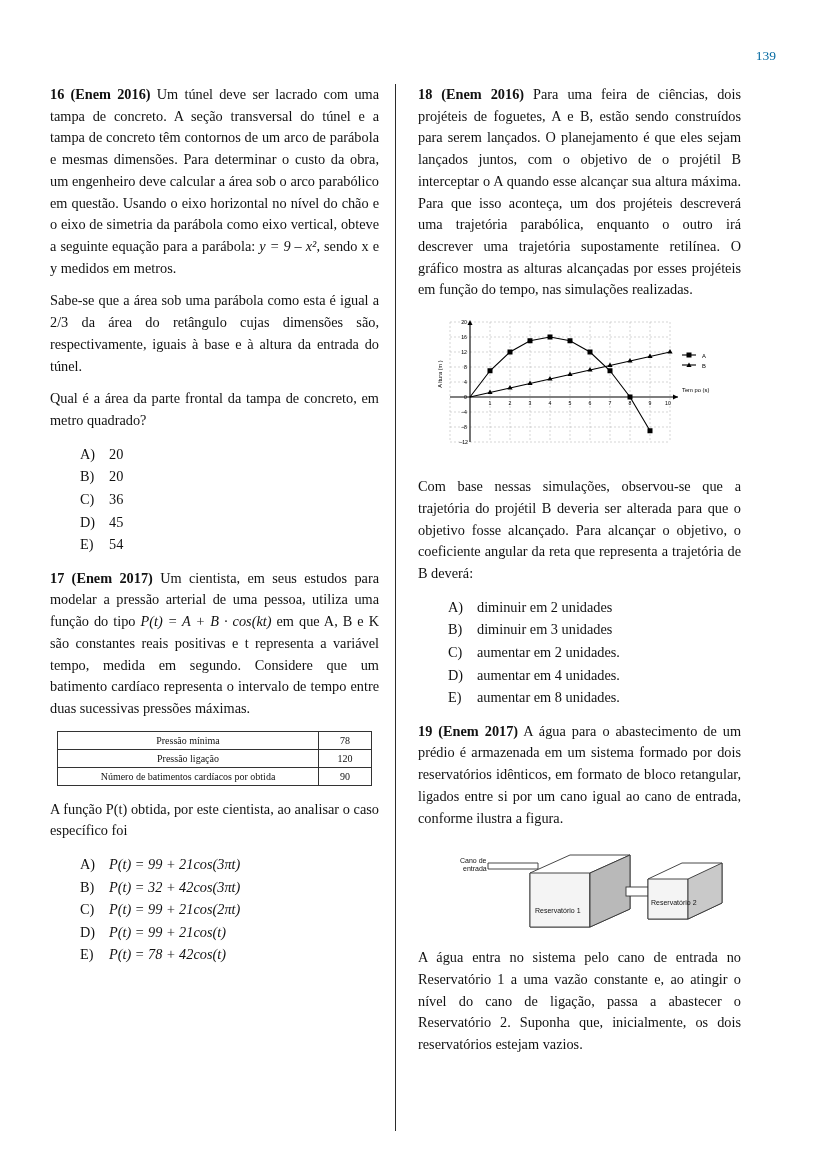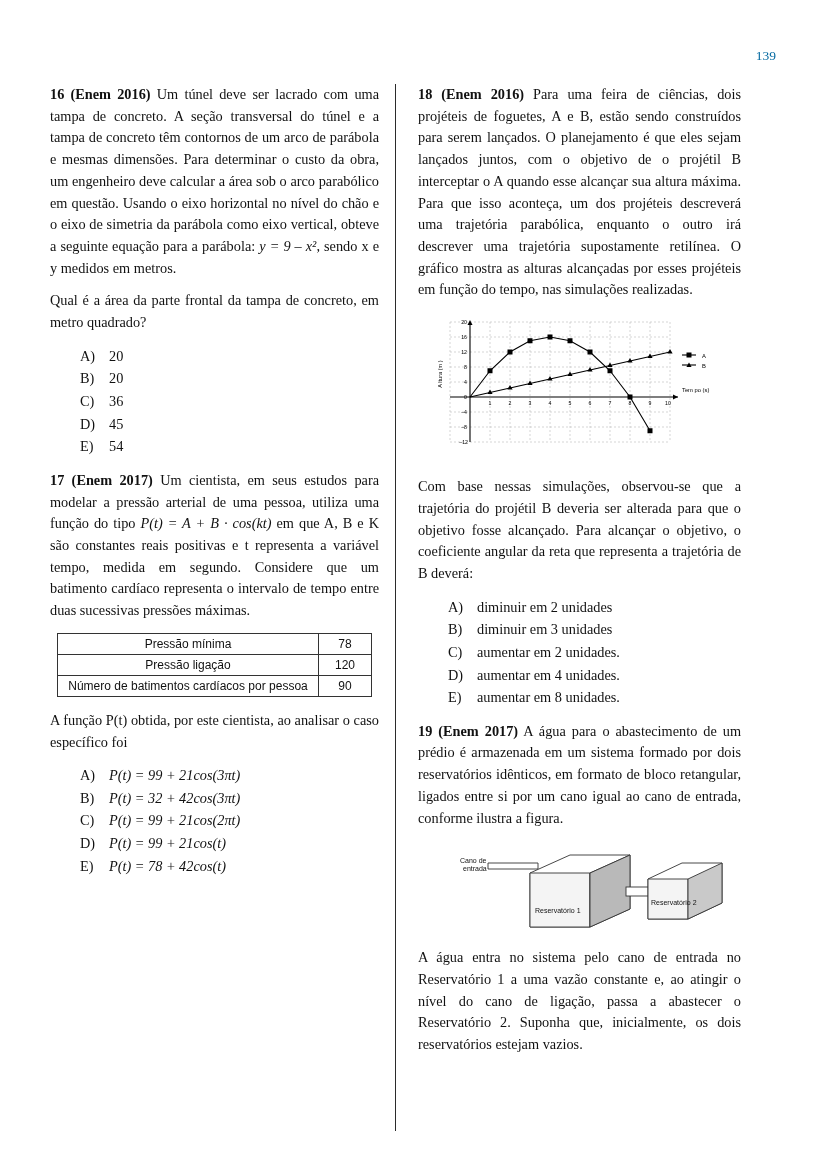--- a/index.html
+++ b/index.html
@@ -70,22 +70,22 @@
   .opt-math { font-style: italic; }
 
   
   .table-wrap {
     margin: 6px 0 13px 0;
     display: flex;
     justify-content: center;
   }
   table.data {
     border-collapse: collapse;
-    font-family: Liberation Sans, sans-serif;
-    font-size: 12px;
+    font-family: Liberation Serif, serif;
+    font-size: 10px;
   }
   table.data td {
     border: 1px solid #333;
     padding: 3px 6px;
     text-align: center;
   }
   table.data td.label {
     width: 248px;
   }
   table.data td.val {
@@ -128,20 +128,21 @@
 
   <div class="columns">
 
     <div class="col col-left">
 
       <p>
         <span class="qnum">16 (Enem 2016)</span><span> Um túnel deve ser lacrado com uma tampa de concreto. A seção transversal do túnel e a tampa de concreto têm contornos de um arco de parábola e mesmas dimensões. Para determinar o custo da obra, um engenheiro deve calcular a área sob o arco parabólico em questão. Usando o eixo horizontal no nível do chão e o eixo de simetria da parábola como eixo vertical, obteve a seguinte equação para a parábola:</span>
         <span class="math">y = 9 – x²</span><span>, sendo x e y medidos em metros.</span>
       </p>
 
+      <p>Sabe-se que a área sob uma parábola como esta é igual a 2/3 da área do retângulo cujas dimensões são, respectivamente, iguais à base e à altura da entrada do túnel.</p>
 
       <p>Qual é a área da parte frontal da tampa de concreto, em metro quadrado?</p>
 
       <ul class="opts">
         <li>
             <span class="lbl">A)</span>
             <span>20</span>
           </li>
         <li>
             <span class="lbl">B)</span>
@@ -171,21 +172,21 @@
           <tbody>
             <tr>
               <td class="label">Pressão mínima</td>
               <td class="val">78</td>
             </tr>
             <tr>
               <td class="label">Pressão ligação</td>
               <td class="val">120</td>
             </tr>
             <tr>
-              <td class="label">Número de batimentos cardíacos por pessoa</td>
+              <td class="label">Número de batimentos cardíacos por obtida</td>
               <td class="val">90</td>
             </tr>
           </tbody>
         </table>
       </div>
 
       <p>A função P(t) obtida, por este cientista, ao analisar o caso específico foi</p>
 
       <ul class="opts">
         <li>

